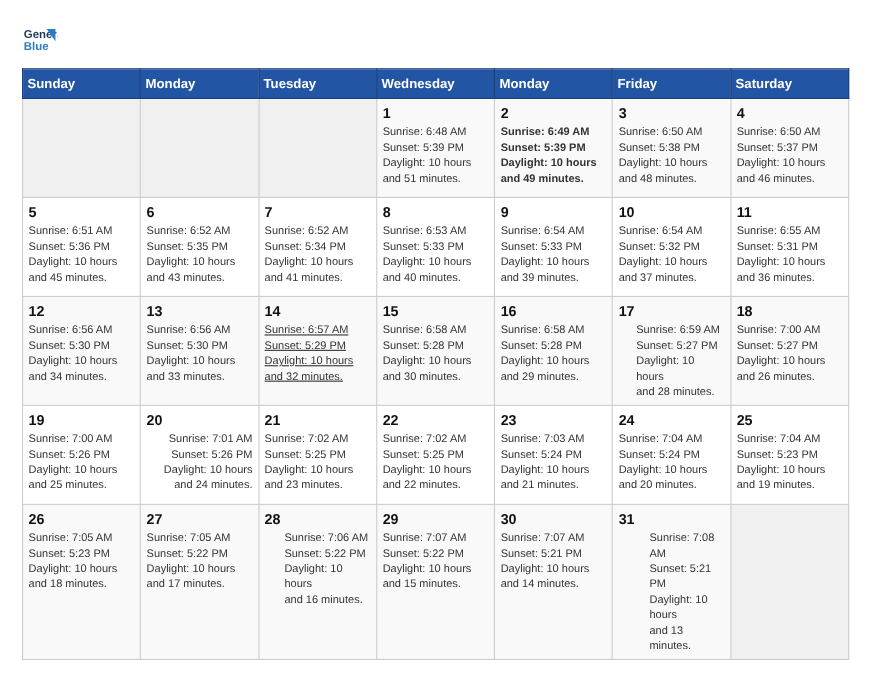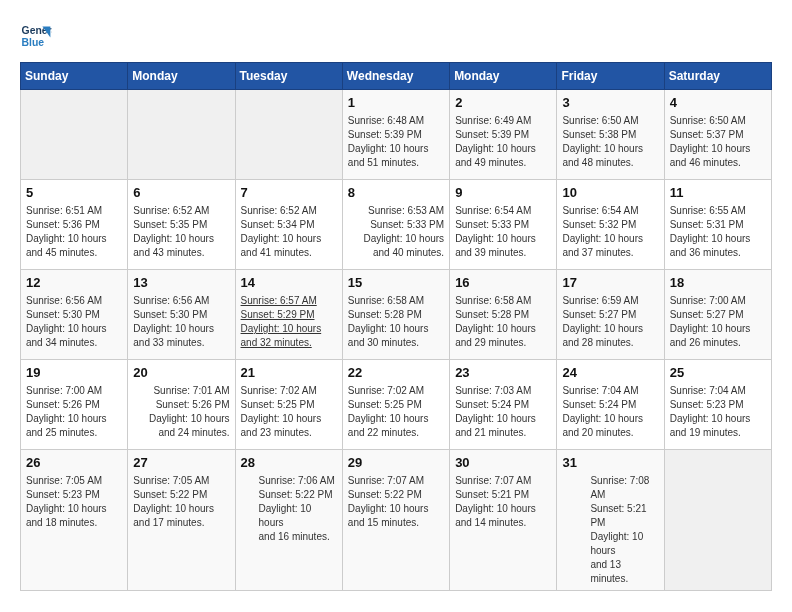--- a/index.html
+++ b/index.html
@@ -128,21 +128,21 @@
         <td class="empty-cell"></td>
         <td>
           <div class="day-number">1</div>
           <div class="day-info" style="white-space: pre-line;">Sunrise: 6:48 AM
 Sunset: 5:39 PM
 Daylight: 10 hours
 and 51 minutes.</div>
         </td>
         <td>
           <div class="day-number">2</div>
-          <div class="day-info" style="white-space: pre-line;">Sunrise: 6:49 AM
+          <div class="day-info" style="white-space: pre-line; font-weight: bold;">Sunrise: 6:49 AM
 Sunset: 5:39 PM
 Daylight: 10 hours
 and 49 minutes.</div>
         </td>
         <td>
           <div class="day-number">3</div>
           <div class="day-info" style="white-space: pre-line;">Sunrise: 6:50 AM
 Sunset: 5:38 PM
 Daylight: 10 hours
 and 48 minutes.</div>
@@ -172,21 +172,21 @@
         </td>
         <td>
           <div class="day-number">7</div>
           <div class="day-info" style="white-space: pre-line;">Sunrise: 6:52 AM
 Sunset: 5:34 PM
 Daylight: 10 hours
 and 41 minutes.</div>
         </td>
         <td>
           <div class="day-number">8</div>
-          <div class="day-info" style="white-space: pre-line; text-align: right;">Sunrise: 6:53 AM
+          <div class="day-info" style="white-space: pre-line;">Sunrise: 6:53 AM
 Sunset: 5:33 PM
 Daylight: 10 hours
 and 40 minutes.</div>
         </td>
         <td>
           <div class="day-number">9</div>
           <div class="day-info" style="white-space: pre-line;">Sunrise: 6:54 AM
 Sunset: 5:33 PM
 Daylight: 10 hours
 and 39 minutes.</div>
@@ -237,21 +237,21 @@
         </td>
         <td>
           <div class="day-number">16</div>
           <div class="day-info" style="white-space: pre-line;">Sunrise: 6:58 AM
 Sunset: 5:28 PM
 Daylight: 10 hours
 and 29 minutes.</div>
         </td>
         <td>
           <div class="day-number">17</div>
-          <div class="day-info" style="white-space: pre-line;">Sunrise: 6:59 AM
+          <div class="day-info" style="white-space: pre-line; margin-left: 16px;">Sunrise: 6:59 AM
 Sunset: 5:27 PM
 Daylight: 10 hours
 and 28 minutes.</div>
         </td>
         <td>
           <div class="day-number">18</div>
           <div class="day-info" style="white-space: pre-line;">Sunrise: 7:00 AM
 Sunset: 5:27 PM
 Daylight: 10 hours
 and 26 minutes.</div>

